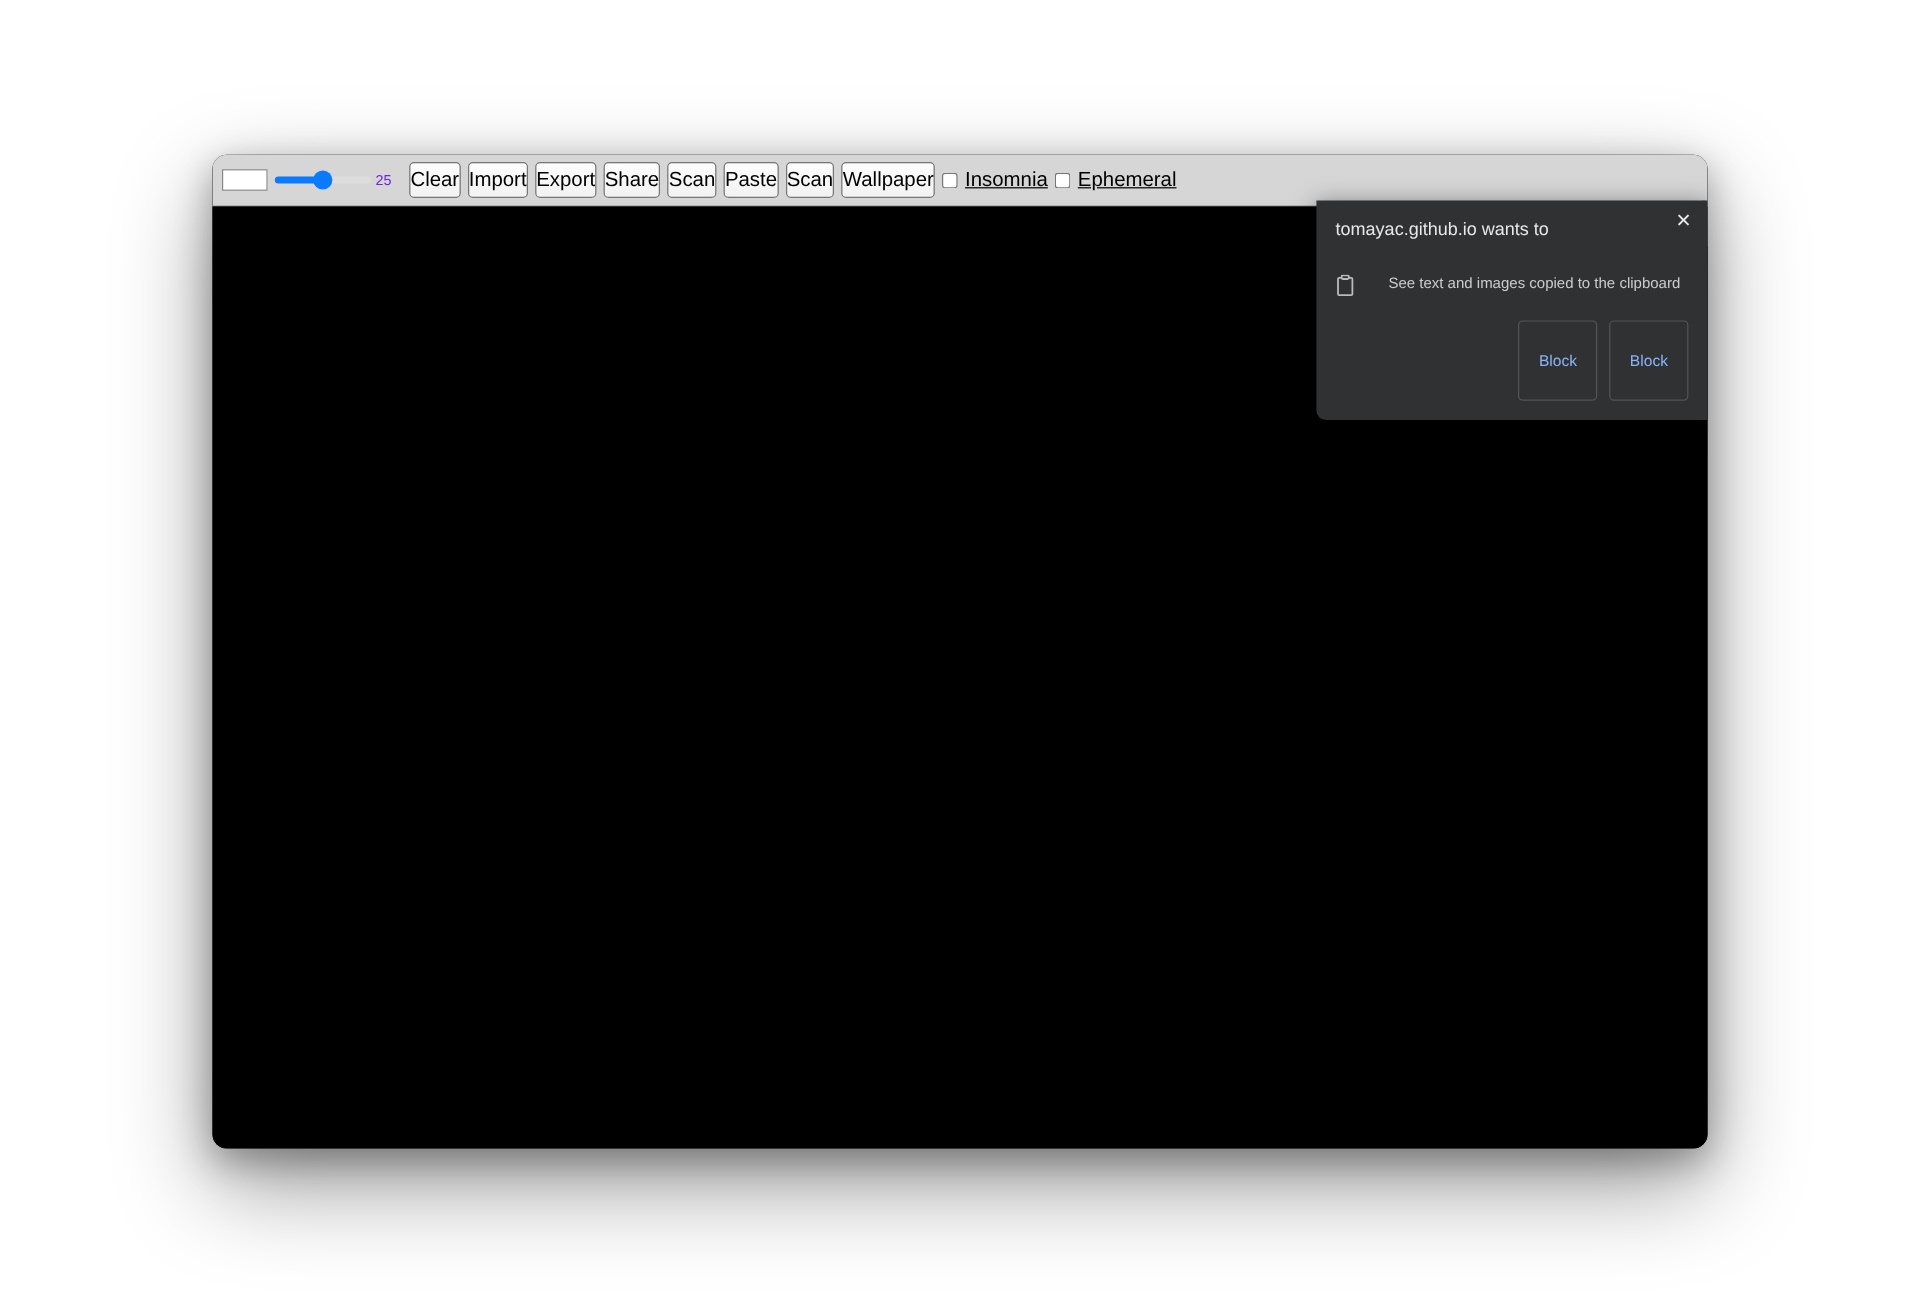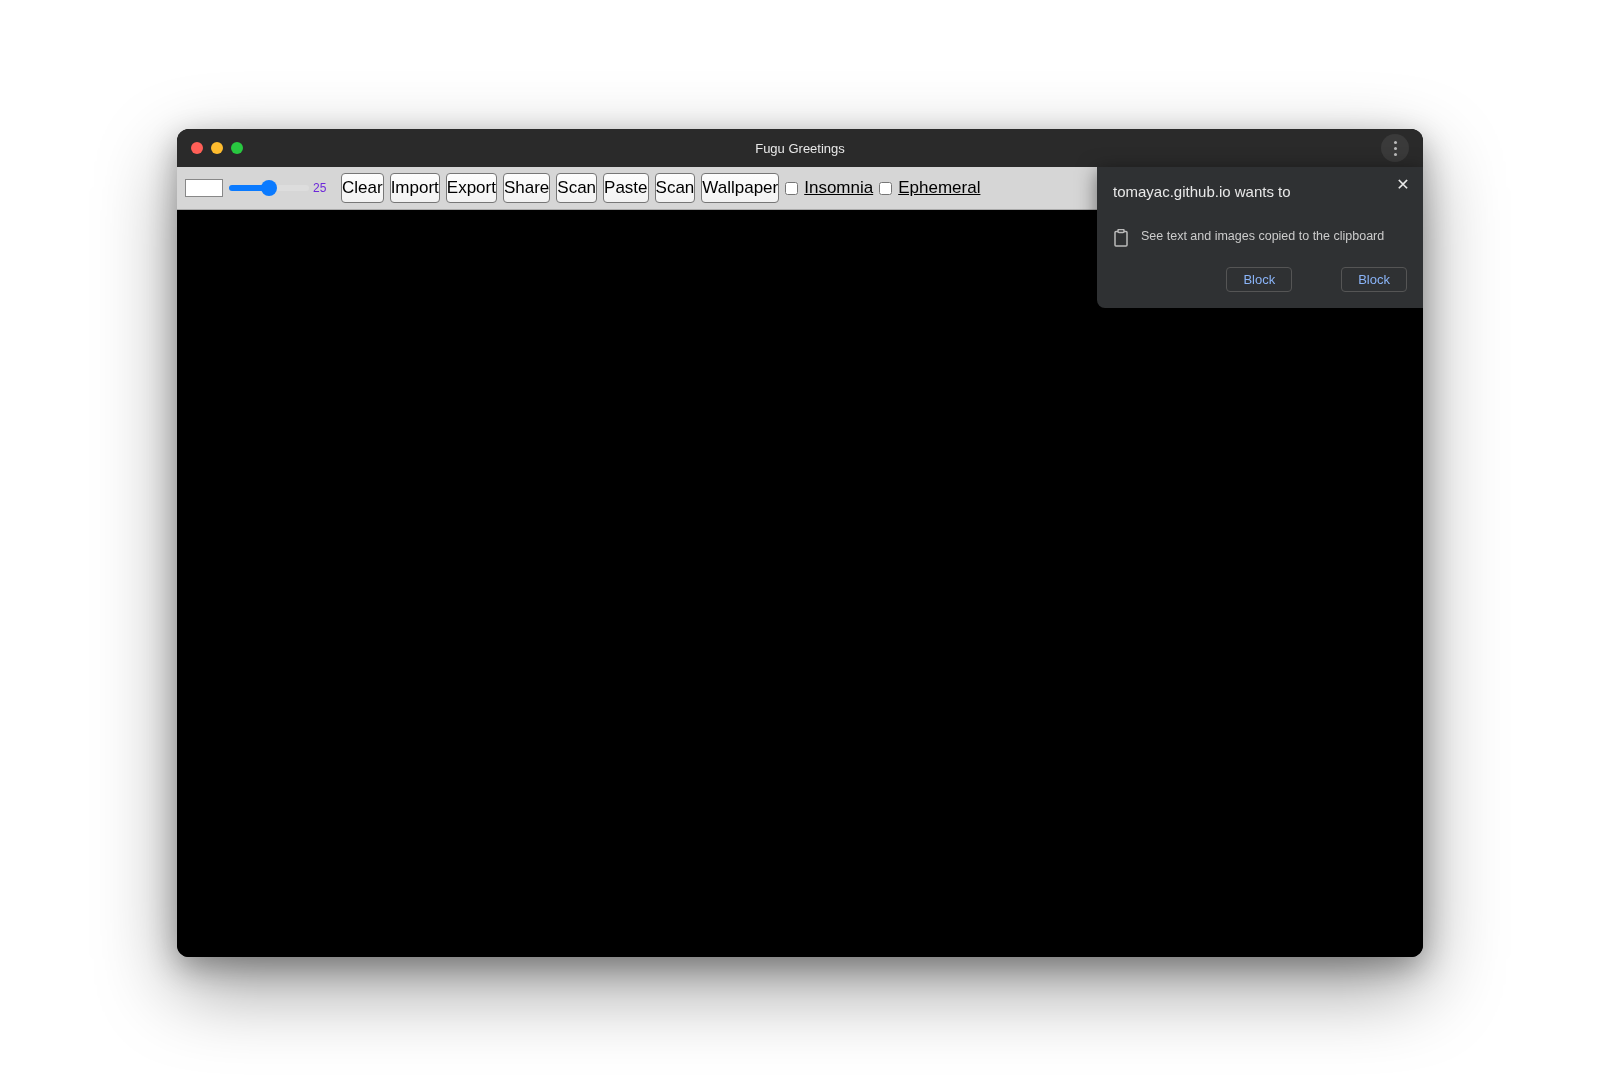--- a/index.html
+++ b/index.html
@@ -210,21 +210,21 @@
     .dialog-title {
       font-size: 15px;
       font-weight: 400;
       margin-bottom: 28px;
       padding-right: 20px;
     }
     
     .dialog-body {
       display: flex;
       align-items: flex-start;
-      gap: 12px;
+      gap: 28px;
       margin-bottom: 20px;
     }
     
     .clipboard-icon {
       width: 16px;
       height: 18px;
       flex-shrink: 0;
       margin-top: 1px;
     }
     
@@ -237,58 +237,42 @@
     .dialog-actions {
       display: flex;
       justify-content: flex-end;
       gap: 10px;
     }
     
     .dialog-btn {
       background: transparent;
       border: 1px solid #555;
       color: #8ab4f8;
-      padding: 4px 16px;
+      padding: 25px 16px;
       border-radius: 4px;
       font-size: 13px;
       cursor: pointer;
       font-family: inherit;
-      margin-left: 39px;
     }
     
     .scrollbar-stub {
       position: absolute;
       right: 0;
       top: 38px;
       width: 6px;
       height: 40px;
       background: #888;
       border-radius: 3px;
     }
   </style>
 </head>
 <body>
 
 <div class="window">
 
-  <div class="titlebar">
-    <div class="traffic-lights">
-      <div class="traffic-light tl-close"></div>
-      <div class="traffic-light tl-min"></div>
-      <div class="traffic-light tl-max"></div>
-    </div>
-    <div class="title">Fugu Greetings</div>
-    <div class="menu-btn">
-      <div class="menu-dots">
-        <span></span>
-          <span></span>
-          <span></span>
-      </div>
-    </div>
-  </div>
 
   <div class="toolbar">
     <div class="color-swatch"></div>
     <div class="slider-wrap">
       <input type="range" class="slider" min="0" max="50" value="25" style="">
       <span class="slider-value">25</span>
     </div>
     <button class="tb-button">Clear</button>
     <button class="tb-button">Import</button>
     <button class="tb-button">Export</button>

